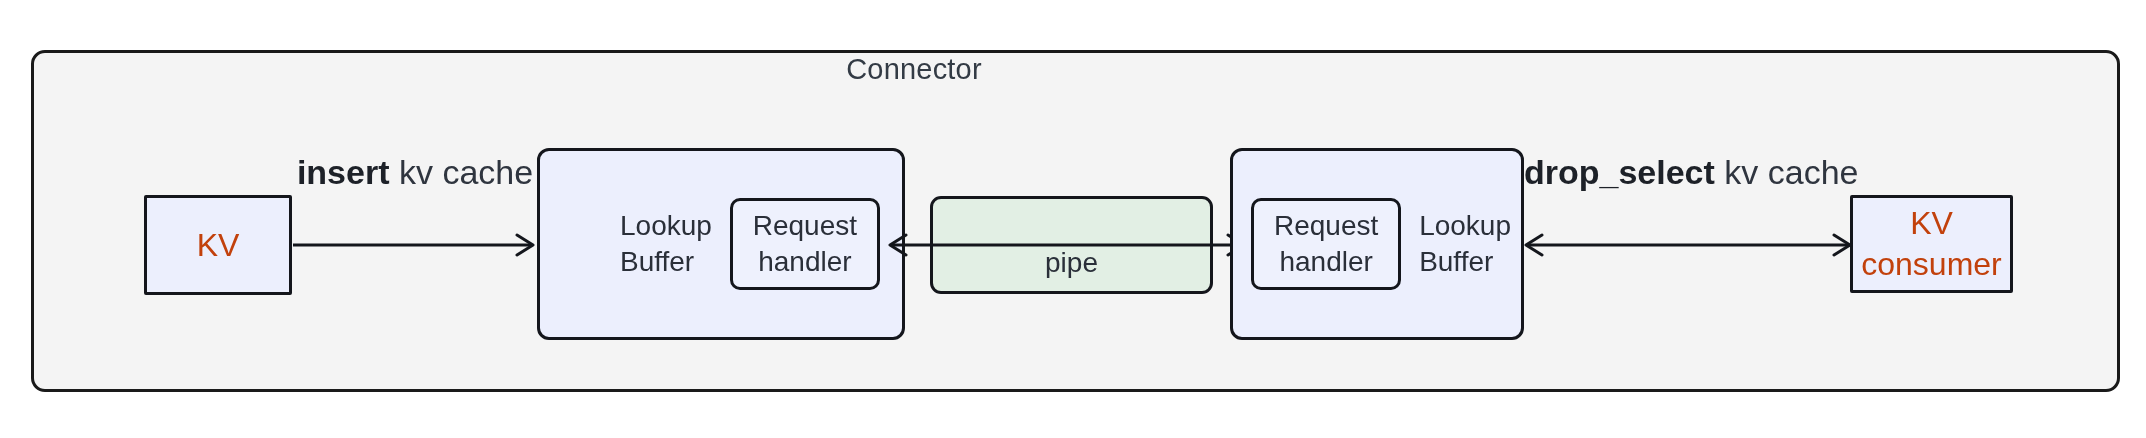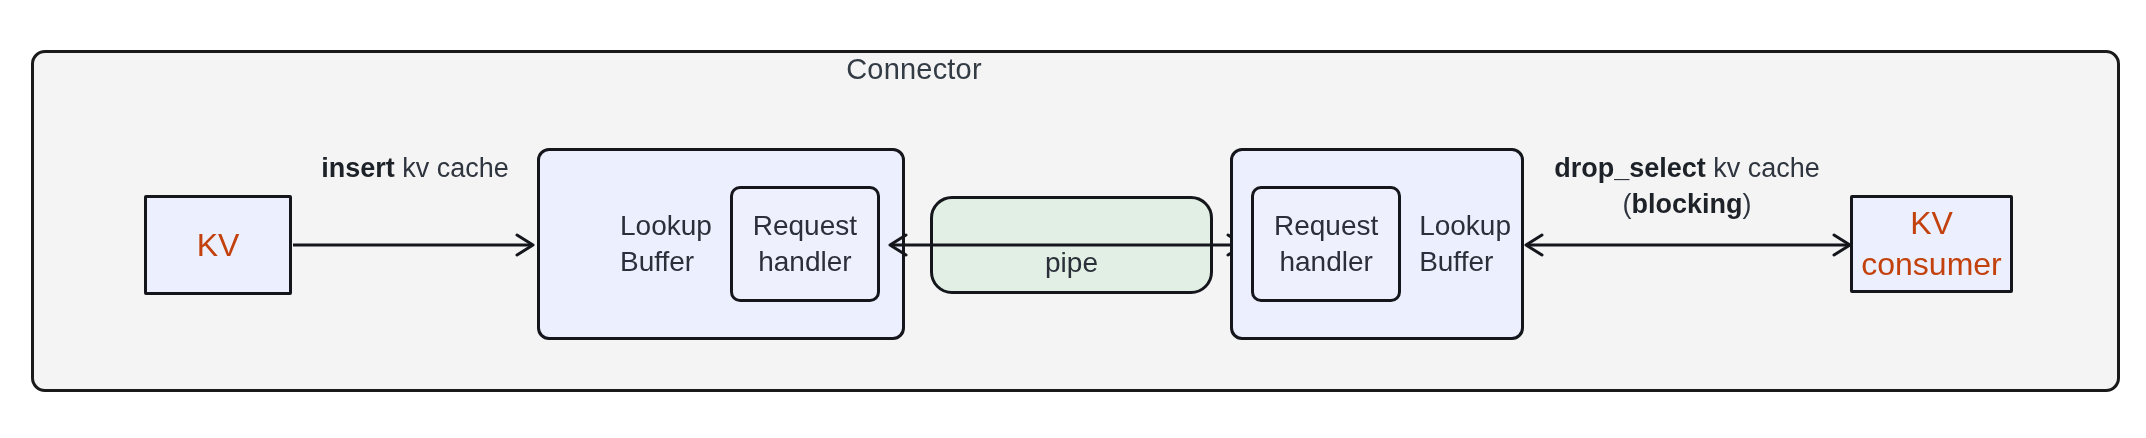--- a/index.html
+++ b/index.html
@@ -80,21 +80,21 @@
                   justify-content: flex-end; padding-right: 10px; }
 
   .lb-label { text-align: left; white-space: nowrap; }
 
   .request-handler {
     box-sizing: border-box;
     background: #eef1fd;
     border: 3px solid #14161c;
     border-radius: 10px;
     width: 150px;
-    height: 116px;
+    height: 92px;
     display: flex;
     flex-direction: column;
     align-items: center;
     justify-content: center;
     font-size: 28px;
     line-height: 1.28;
     color: #2a2f39;
     text-align: center;
   }
   #lookup-left  .request-handler { margin-left: 18px; }
@@ -103,40 +103,40 @@
   
   #pipe {
     position: absolute;
     left: 930px;
     top: 196px;
     width: 283px;
     height: 98px;
     box-sizing: border-box;
     background: #e2efe4;
     border: 3px solid #14161c;
-    border-radius: 22px;
+    border-radius: 11px;
     display: flex;
     align-items: flex-end;
     justify-content: center;
     padding-bottom: 12px;
     font-size: 28px;
     color: #2a2f39;
   }
 
   
   .arrow-svg { position: absolute; overflow: visible; }
   #arrow-insert      { left: 293px;  top: 228px; }
   #arrow-pipe        { left: 884px;  top: 228px; }
   #arrow-dropselect  { left: 1520px; top: 228px; }
 
   
   .edge-label {
     position: absolute;
     text-align: center;
-    font-size: 27px;
+    font-size: 34px;
     line-height: 1.35;
     color: #2f353f;
     white-space: nowrap;
   }
   .edge-label b { font-weight: 700; color: #1d2128; }
   #label-insert     { left: 293px;  top: 150px; width: 244px; }
   #label-dropselect { left: 1524px; top: 150px; width: 326px; }
 </style>
 </head>
 <body>
@@ -190,23 +190,20 @@
     <div class="request-handler">
       <span class="ln">Request</span>
       <span class="ln">handler</span>
     </div>
   </div>
 
   <div class="edge-label" id="label-dropselect">
     <div>
       <b>drop_select</b><span> kv cache</span>
     </div>
-    <div>
-      <span>(</span><b>blocking</b><span>)</span>
-    </div>
   </div>
 
   <svg class="arrow-svg" id="arrow-dropselect" width="336" height="34">
     <line x1="8" y1="17" x2="328" y2="17" stroke="#14161c" stroke-width="3"></line>
     <polyline points="22,7 6,17 22,27" fill="none" stroke="#14161c" stroke-width="3" stroke-linecap="round" stroke-linejoin="round"></polyline>
     <polyline points="314,7 330,17 314,27" fill="none" stroke="#14161c" stroke-width="3" stroke-linecap="round" stroke-linejoin="round"></polyline>
   </svg>
 
   <div class="node" id="kv-consumer">
     <span class="ln">KV</span>

